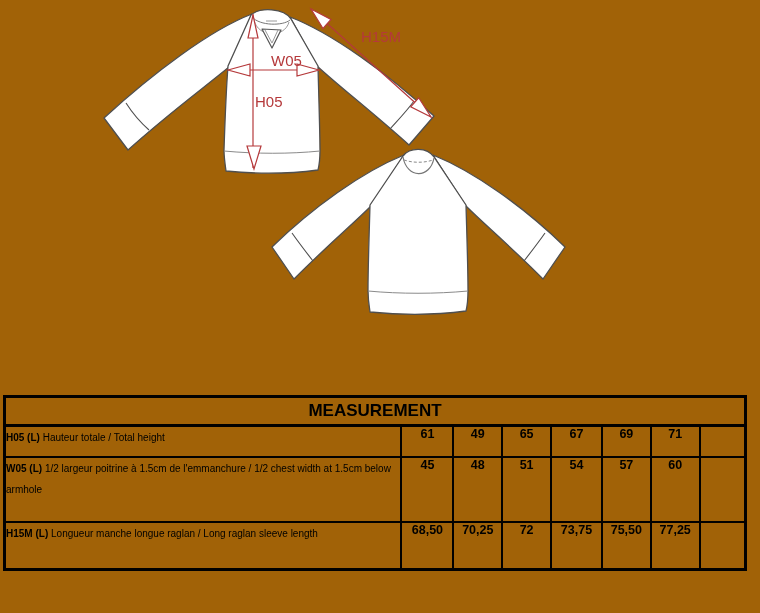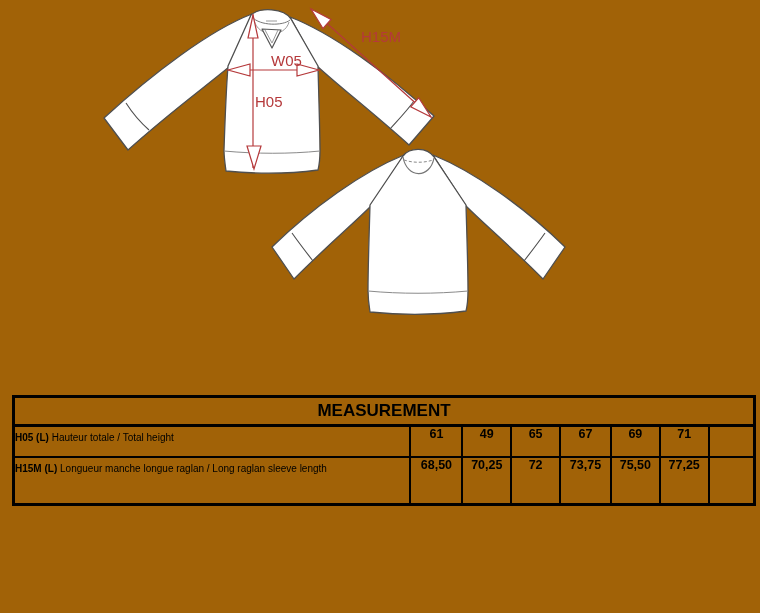--- a/index.html
+++ b/index.html
@@ -1,21 +1,21 @@
 <!DOCTYPE html>
 <html><head>
 <meta charset="utf-8">
 <style>
   html,body{margin:0;padding:0;background:#fff;}
   .canvas{
     position:relative;width:760px;height:613px;background:#a16207;overflow:hidden;
     font-family:"Liberation Sans", sans-serif;
   }
   .diagram-svg{position:absolute;left:0;top:0;}
-  .size-table-wrap{position:absolute;left:12px;top:395px;width:744px;}
+  .size-table-wrap{position:absolute;left:3px;top:395px;width:744px;}
   table.size-table{
     width:744px;border-collapse:collapse;table-layout:fixed;
     border:3px solid #000;color:#000;
   }
   table.size-table th, table.size-table td{
     border:2px solid #000;padding:0;overflow:hidden;
   }
   tr.title-row th{
     height:26px;font-size:17px;font-weight:bold;text-align:center;
     border-bottom:3px solid #000;
@@ -122,20 +122,30 @@
       <tr class="row-h05">
         <td class="desc-cell"><b>H05 (L)</b> <span>Hauteur totale / Total height</span></td>
         <td class="value-cell">61</td>
         <td class="value-cell">49</td>
         <td class="value-cell">65</td>
         <td class="value-cell">67</td>
         <td class="value-cell">69</td>
         <td class="value-cell">71</td>
         <td class="value-cell"></td>
       </tr>
+      <tr class="row-w05">
+        <td class="desc-cell"><b>W05 (L)</b> <span>1/2 largeur poitrine à 1.5cm de l'emmanchure / 1/2 chest width at 1.5cm below armhole</span></td>
+        <td class="value-cell">45</td>
+        <td class="value-cell">48</td>
+        <td class="value-cell">51</td>
+        <td class="value-cell">54</td>
+        <td class="value-cell">57</td>
+        <td class="value-cell">60</td>
+        <td class="value-cell"></td>
+      </tr>
       <tr class="row-h15m">
         <td class="desc-cell"><b>H15M (L)</b> <span>Longueur manche longue raglan / Long raglan sleeve length</span></td>
         <td class="value-cell">68,50</td>
         <td class="value-cell">70,25</td>
         <td class="value-cell">72</td>
         <td class="value-cell">73,75</td>
         <td class="value-cell">75,50</td>
         <td class="value-cell">77,25</td>
         <td class="value-cell"></td>
       </tr>

